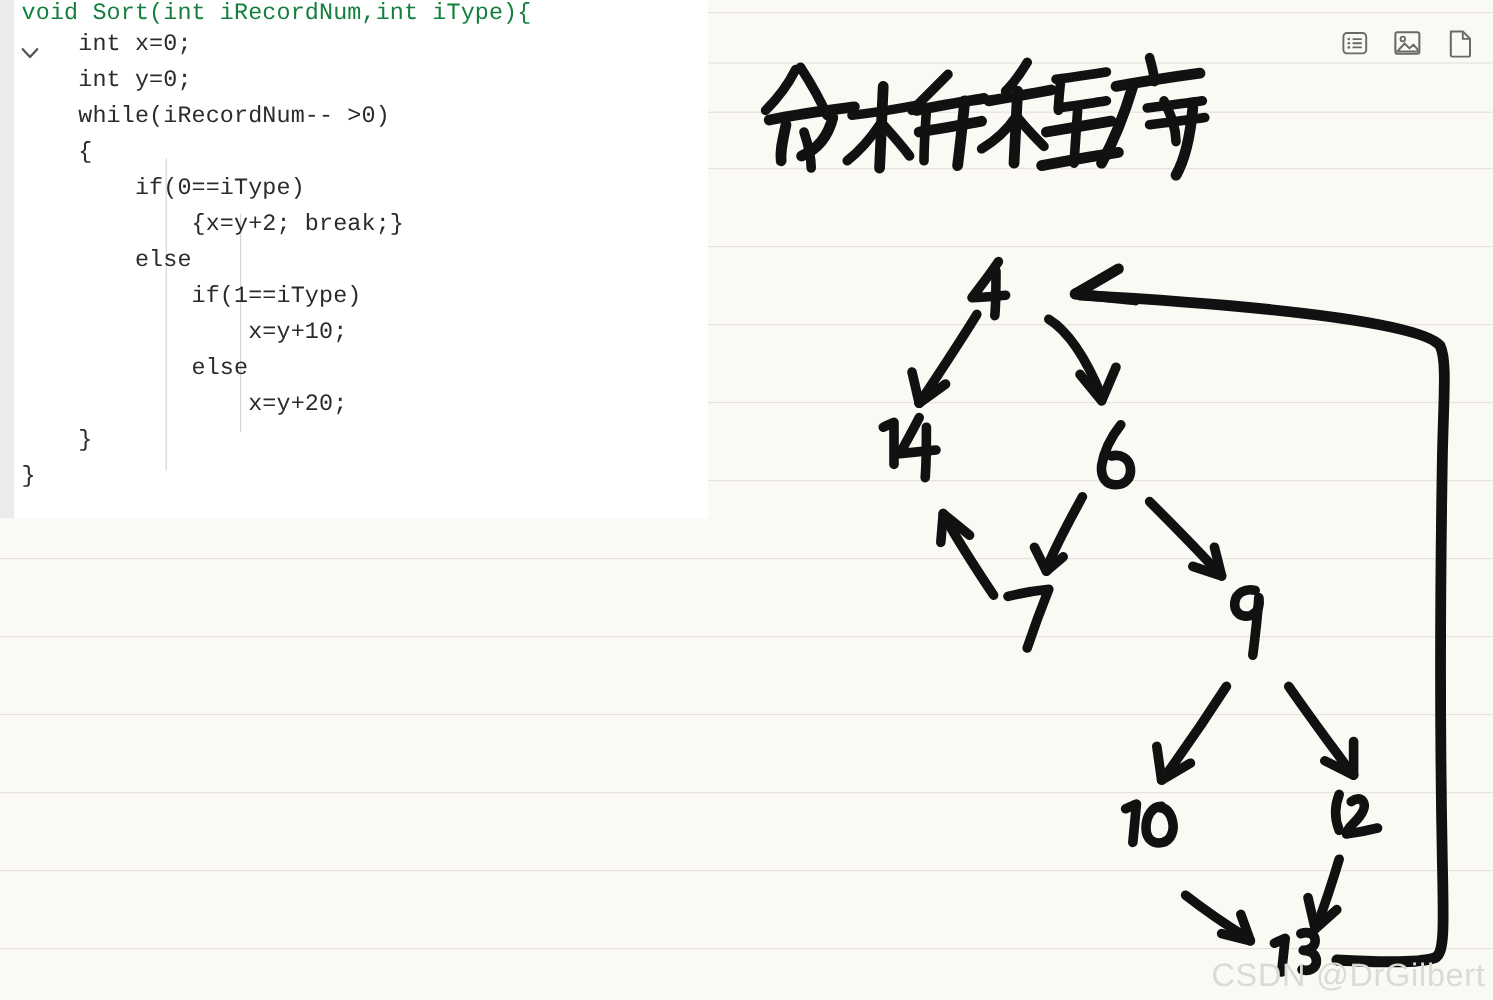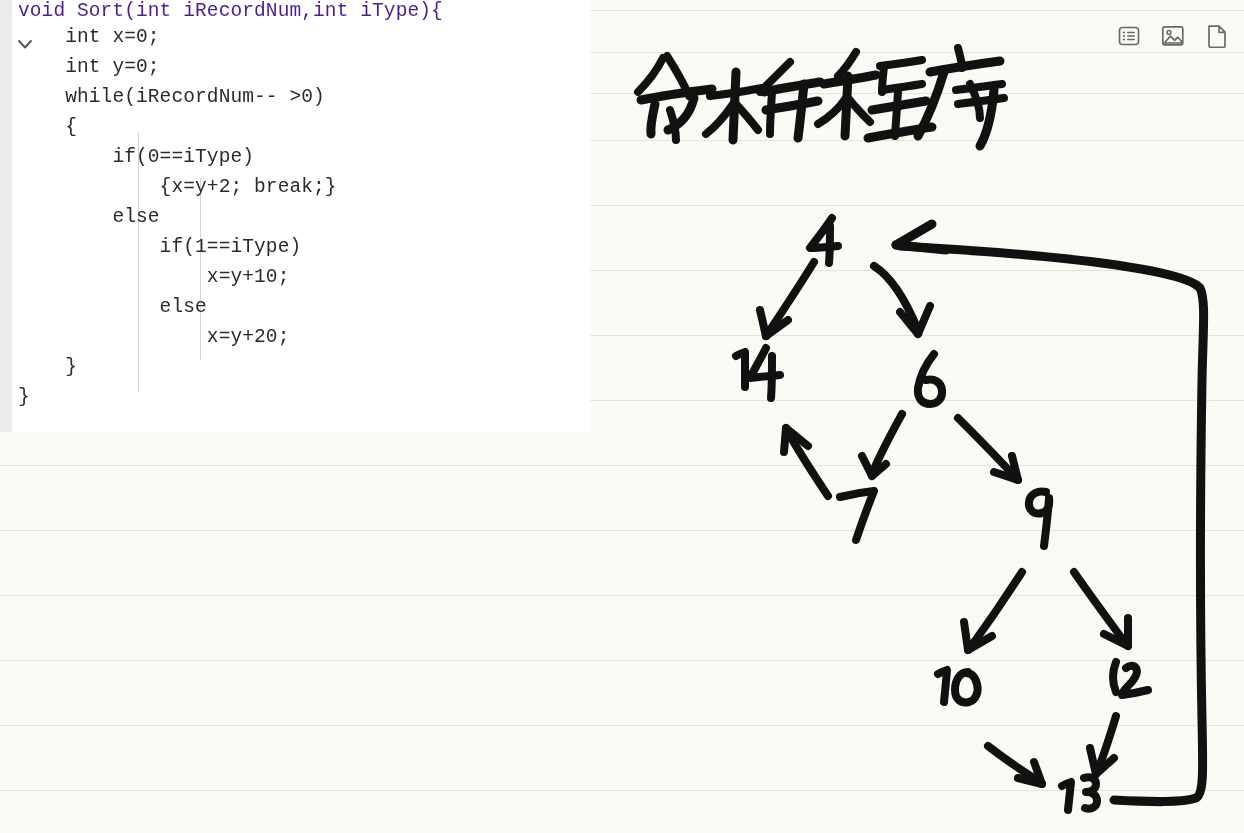--- a/index.html
+++ b/index.html
@@ -95,21 +95,21 @@
     font-family: "Liberation Mono", "DejaVu Sans Mono", monospace;
     font-size: 19.5px;
     line-height: 30px;
     color: #2b2b2b;
     letter-spacing: 0.1px;
     white-space: pre;
     z-index: 2;
   }
   .code-line { height: 30px; position: relative; }
   .code-line.clipped-top {
-    color: #4c1d95;
+    color: #15803d;
     height: 22px;
     line-height: 22px;
     overflow: hidden;
   }
   .indent-guide {
     position: absolute;
     width: 1px;
     background: #d6d6d6;
     z-index: 1;
   }
@@ -350,14 +350,15 @@
       </svg>
     </div>
 
     <div class="indent-guide" style="left:138px; top:132px; height:260px;"></div>
     <div class="indent-guide" style="left:200px; top:192px; height:168px;"></div>
     <div class="indent-guide" style="left:200px; top:178px; height:22px;"></div>
 
     <div class="code-body" id="code-body"><div class="code-line clipped-top">void Sort(int iRecordNum,int iType){</div><div class="code-line">    int x=0;</div><div class="code-line">    int y=0;</div><div class="code-line">    while(iRecordNum-- &gt;0)</div><div class="code-line">    {</div><div class="code-line">        if(0==iType)</div><div class="code-line">            {x=y+2; break;}</div><div class="code-line">        else</div><div class="code-line">            if(1==iType)</div><div class="code-line">                x=y+10;</div><div class="code-line">            else</div><div class="code-line">                x=y+20;</div><div class="code-line">    }</div><div class="code-line">}</div></div>
   </div>
 
+  <div class="watermark">CSDN @DrGilbert</div>
 
 </div>
 
 </body></html>

